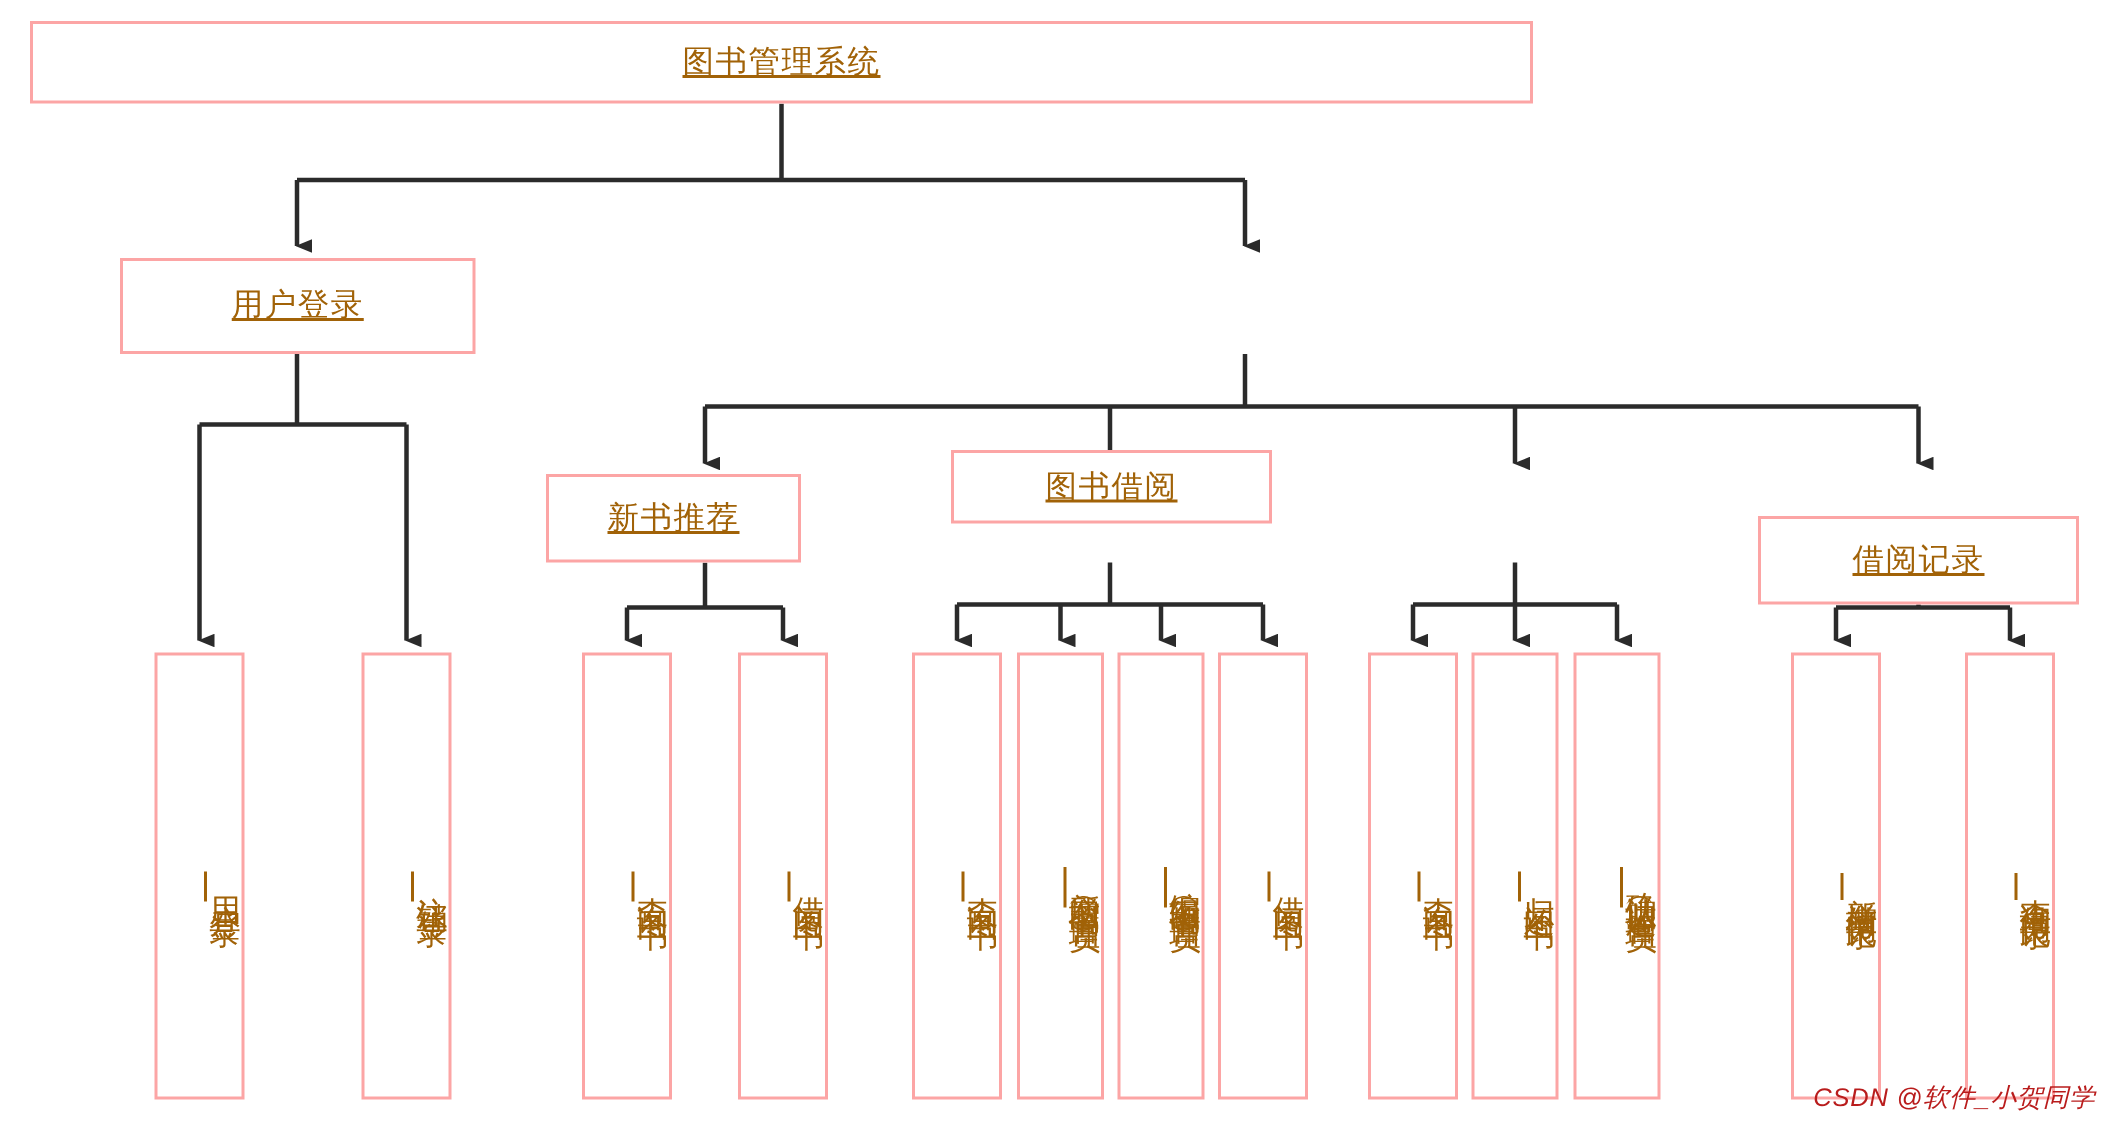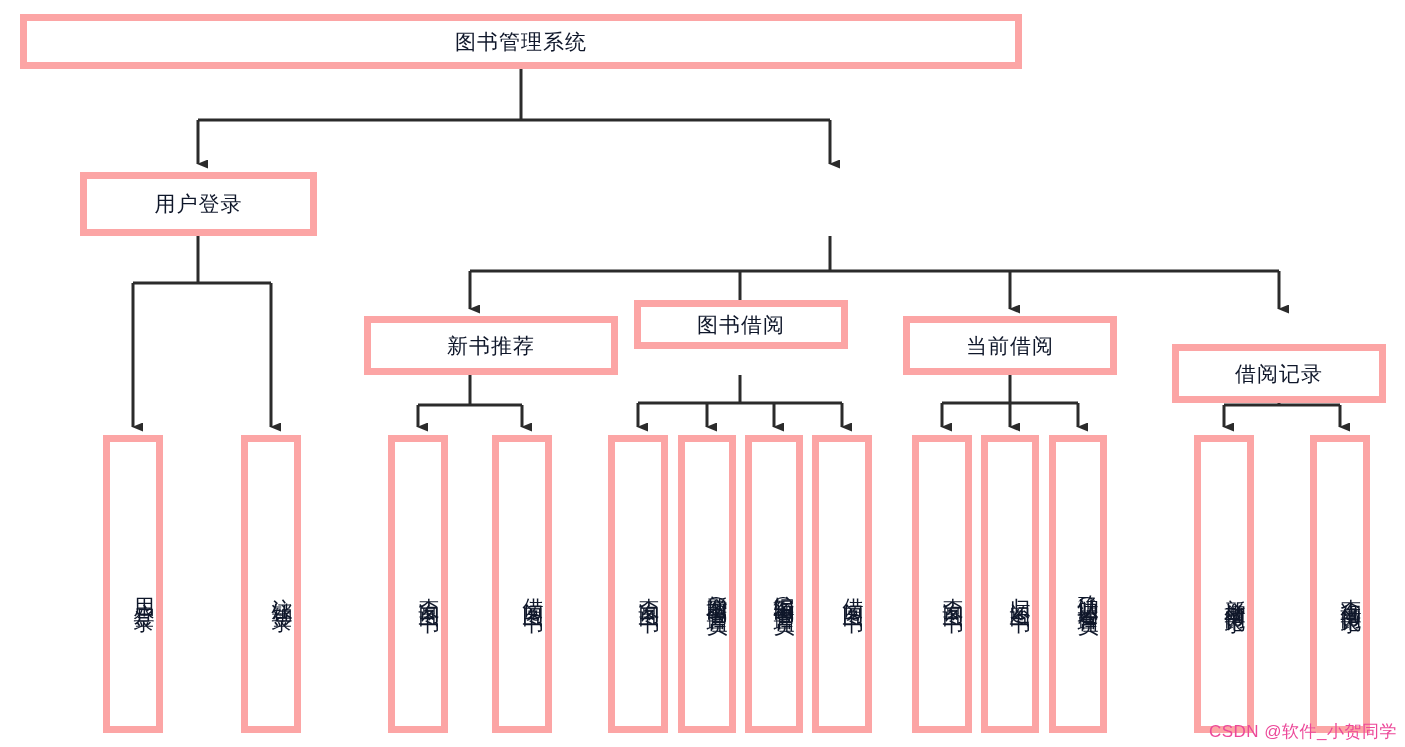--- a/index.html
+++ b/index.html
@@ -24,26 +24,27 @@
     position: absolute;
     left: 0;
     top: 0;
     width: 1405px;
     height: 747px;
     display: block;
   }
   .node-box {
     position: absolute;
     box-sizing: border-box;
-    border: 7px solid #fca5a5;
+    border: 2px solid #fca5a5;
     background: #ffffff;
     display: flex;
     align-items: center;
     justify-content: center;
-    color: #0f172a;
+    color: #a16207;
+    text-decoration: underline;
   }
   .node-box.horiz {
     font-size: 21px;
     letter-spacing: 1px;
     line-height: 1.2;
   }
   .node-box.vert {
     writing-mode: vertical-rl;
     text-orientation: upright;
     font-size: 21px;
@@ -58,24 +59,25 @@
     letter-spacing: 3px;
   }
   .node-label {
     display: block;
   }
   #watermark {
     position: absolute;
     right: 8px;
     bottom: 4px;
     font-size: 17px;
-    color: #ec4899;
+    color: #b91c1c;
     letter-spacing: 0.5px;
     user-select: none;
     white-space: nowrap;
+    font-style: italic;
   }
 </style>
 </head>
 <body>
 
 <div id="diagram-root">
 
   <svg id="flow-svg" viewBox="0 0 1405 747" xmlns="http://www.w3.org/2000/svg">
     <defs>
       <marker id="arrowhead" markerWidth="9" markerHeight="11" refX="4.5" refY="10" orient="auto" markerUnits="userSpaceOnUse">
@@ -130,29 +132,26 @@
   </svg>
 
   <div class="node-box horiz" style="left:20px; top:14px; width:1002px; height:55px;">
     <span class="node-label">图书管理系统</span>
   </div>
 
   <div class="node-box horiz" style="left:80px; top:172px; width:237px; height:64px;">
     <span class="node-label">用户登录</span>
   </div>
 
-  <div class="node-box horiz" style="left:364px; top:316px; width:254px; height:59px;">
+  <div class="node-box horiz" style="left:364px; top:316px; width:170px; height:59px;">
     <span class="node-label">新书推荐</span>
   </div>
   <div class="node-box horiz" style="left:634px; top:300px; width:214px; height:49px;">
     <span class="node-label">图书借阅</span>
   </div>
-  <div class="node-box horiz" style="left:903px; top:316px; width:214px; height:59px;">
-    <span class="node-label">当前借阅</span>
-  </div>
   <div class="node-box horiz" style="left:1172px; top:316px; width:214px; height:59px;margin-top:28px;">
     <span class="node-label">借阅记录</span>
   </div>
 
   <div class="node-box vert" style="left:103px; top:435px; width:60px; height:298px;">
     <span class="node-label">用户登录</span>
   </div>
   <div class="node-box vert" style="left:241px; top:435px; width:60px; height:298px;">
     <span class="node-label">注销登录</span>
   </div>

